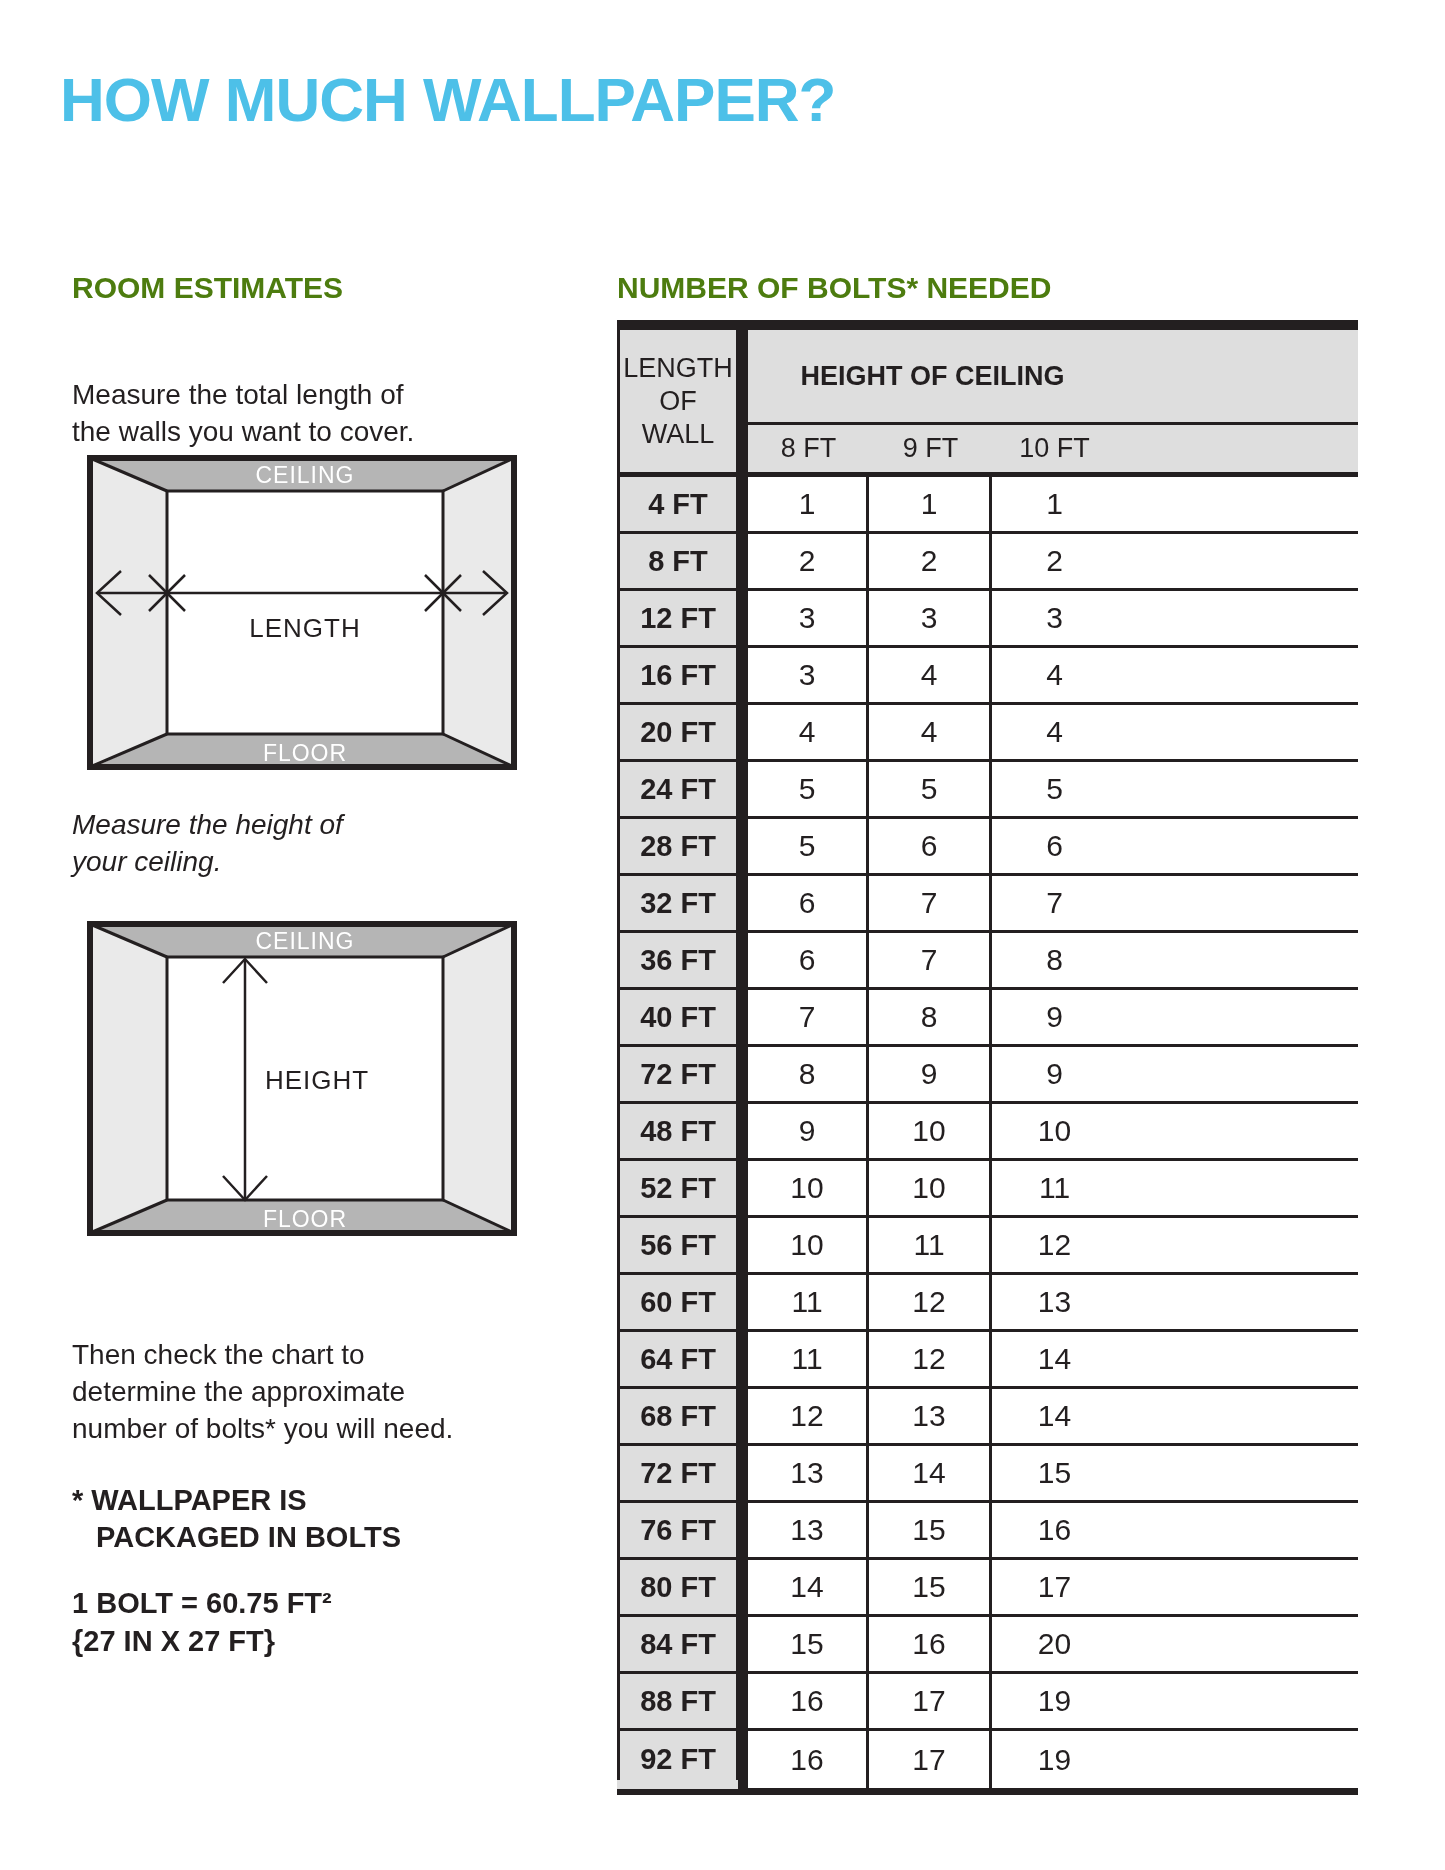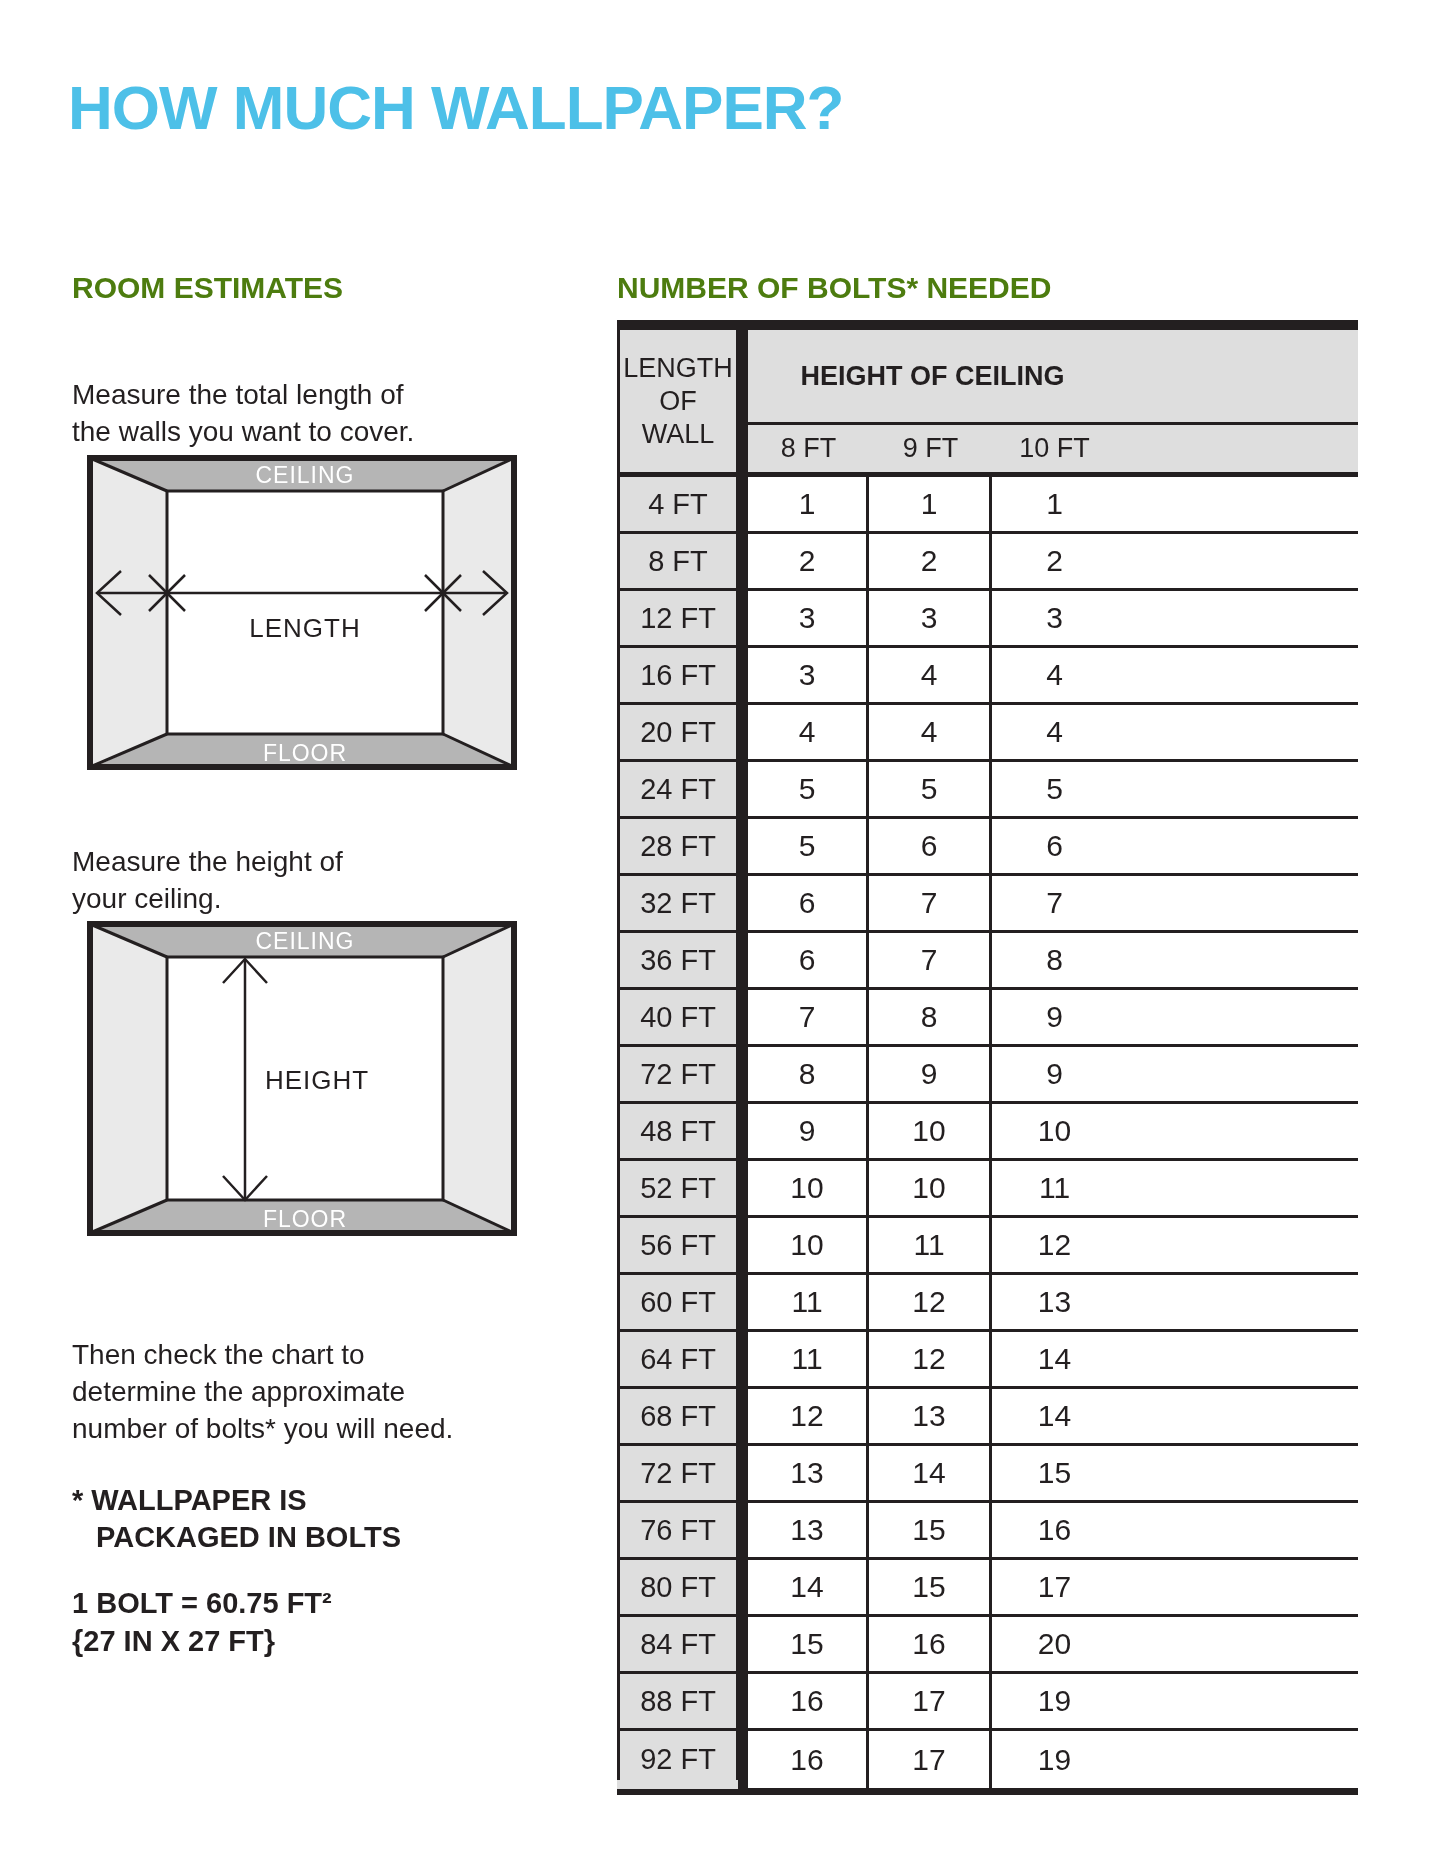--- a/index.html
+++ b/index.html
@@ -15,21 +15,21 @@
     color:#4DC0E8; letter-spacing:-1px;
   }
   .cyan-heading {
     font-size:30px; line-height:32px; font-weight:bold; color:#4d7c0f;
   }
   #room-estimates-heading { left:72px; top:272px; }
   #table-heading { left:617px; top:272px; width:526px; text-align:left; }
 
   .body-text { font-size:28px; line-height:37px; color:#231F20; }
   #step1-text { left:72px; top:339px;margin-top:37px; }
-  #step2-text { left:72px; top:843px; }
+  #step2-text { left:72px; top:806px;font-style:italic; }
   #step3-text { left:72px; top:1336px; }
 
   .footnote {
     left:72px; top:1482px; font-size:29px; line-height:37px; font-weight:bold;
     padding-left:24px; text-indent:-24px; white-space:pre-line;
   }
   .bolt-info { left:72px; top:1584px; font-size:29px; line-height:38px; font-weight:bold; white-space:pre-line; }
 
   #length-diagram { left:87px; top:455px; }
   #height-diagram { left:87px; top:921px; }
@@ -50,35 +50,35 @@
     font-size:27px; line-height:33px; font-weight:bold;
   }
   .group-header { height:95px; background:#DEDEDE; border-bottom:3px solid #231F20; }
   .group-header .group-inner { width:369px; text-align:center; font-size:27px; font-weight:bold; }
   th.sub { height:52px; background:#DEDEDE; border-bottom:5px solid #231F20; font-size:27px; font-weight:bold; }
   th.scol1 { width:121px; } th.scol2 { width:123px; } th.scol3 { width:125px; } th.sspacer { width:241px; }
 
   #bolts-table tbody th.row-label {
     width:128px; height:57px; background:#DEDEDE;
     border-right:12px solid #231F20; border-bottom:3px solid #231F20;
-    font-size:29px; font-weight:normal;
+    font-size:29px; font-weight:bold;
   }
   #bolts-table tbody td { height:57px; border-bottom:3px solid #231F20; font-size:30px; }
   #bolts-table tbody td.vcol1 { width:121px; border-right:3px solid #231F20; }
   #bolts-table tbody td.vcol2 { width:123px; border-right:3px solid #231F20; }
   #bolts-table tbody td.vcol3 { width:125px; }
   #bolts-table tbody td.spacer { width:241px; }
   #bolts-table tbody tr:last-child th, #bolts-table tbody tr:last-child td { border-bottom:none; }
 
   #table-foot-strip { left:617px; top:1780px; width:121px; height:9px; background:#DEDEDE; }
 </style>
 </head>
 <body>
 
-<h1 class="abs page-title" style="margin:8px;">HOW MUCH WALLPAPER?</h1>
+<h1 class="abs page-title" style="margin:0;">HOW MUCH WALLPAPER?</h1>
 
 <div class="abs cyan-heading" id="room-estimates-heading">ROOM ESTIMATES</div>
 
 <div class="abs body-text pre" id="step1-text">Measure the total length of
 the walls you want to cover.</div>
 
 <svg class="abs" id="length-diagram" width="430" height="315" viewBox="0 0 430 315">
   <polygon points="0,0 430,0 356,36 80,36" fill="#B5B5B5"></polygon>
   <polygon points="80,279 356,279 430,315 0,315" fill="#B5B5B5"></polygon>
   <polygon points="0,0 80,36 80,279 0,315" fill="#EAEAEA"></polygon>

